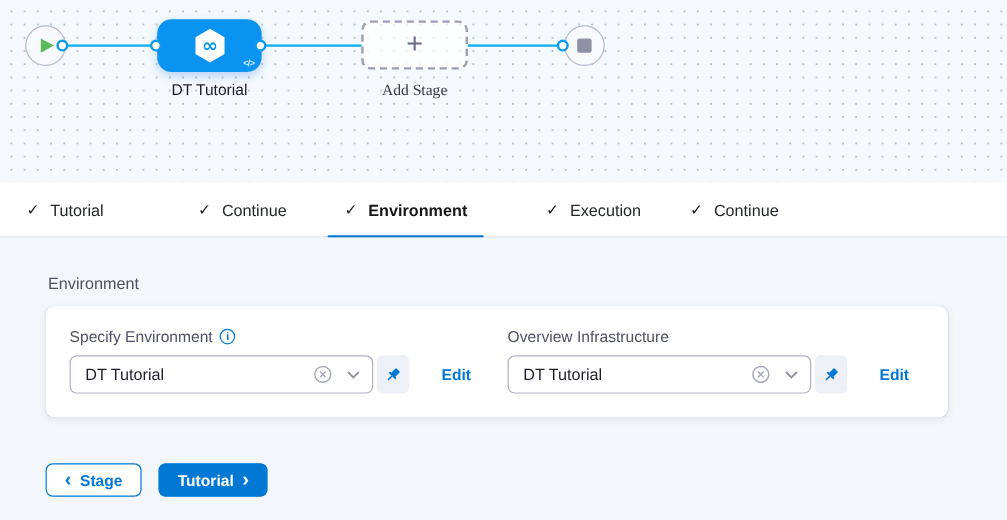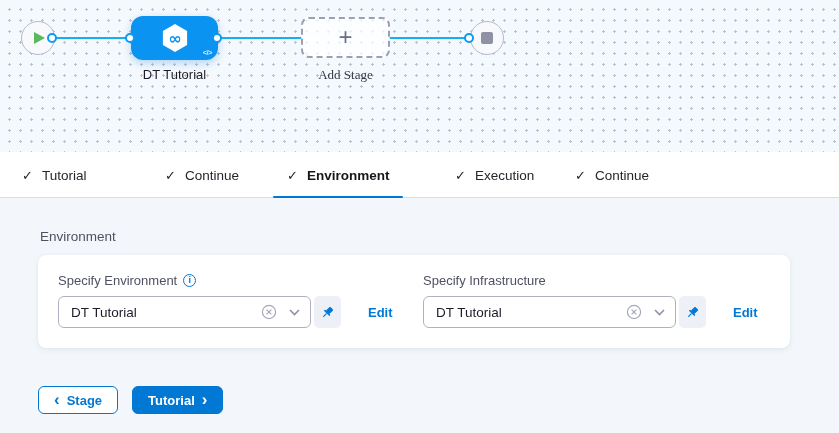--- a/index.html
+++ b/index.html
@@ -194,21 +194,21 @@
                 <rect x="7.35" y="9.4" width="1.3" height="5" rx="0.65"></rect>
               </g>
             </svg>
           </button>
           <a class="edit-link">Edit</a>
         </div>
       </div>
 
       <div class="field-group group2">
         <div class="field-label">
-          <span>Specify Infrastructure</span>
+          <span>Overview Infrastructure</span>
         </div>
         <div class="field-row">
           <div class="input-wrap">
             <input class="field-input" readonly="" value="DT Tutorial" style="">
             <svg class="clear-icon" viewBox="0 0 16 16">
               <circle cx="8" cy="8" r="6.6" fill="none" stroke="#a6a8bb" stroke-width="1.2"></circle>
               <path d="M5.6 5.6 L10.4 10.4 M10.4 5.6 L5.6 10.4" stroke="#a6a8bb" stroke-width="1.2"></path>
             </svg>
             <svg class="caret-icon" width="11" height="7" viewBox="0 0 11 7">
               <polyline points="1,1 5.5,5.5 10,1" fill="none" stroke="#90929f" stroke-width="1.6"></polyline>

